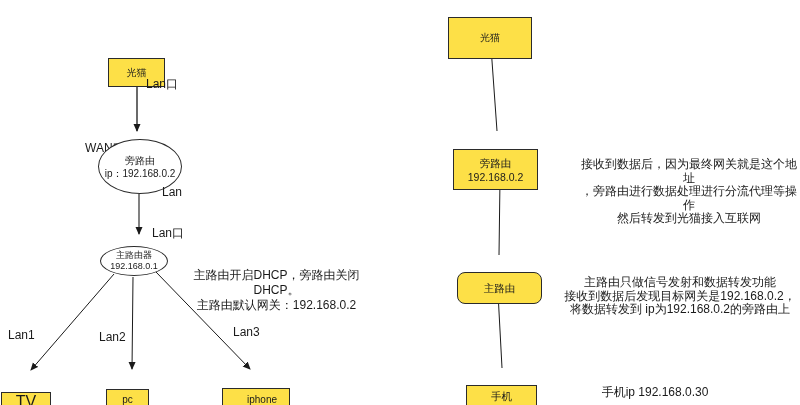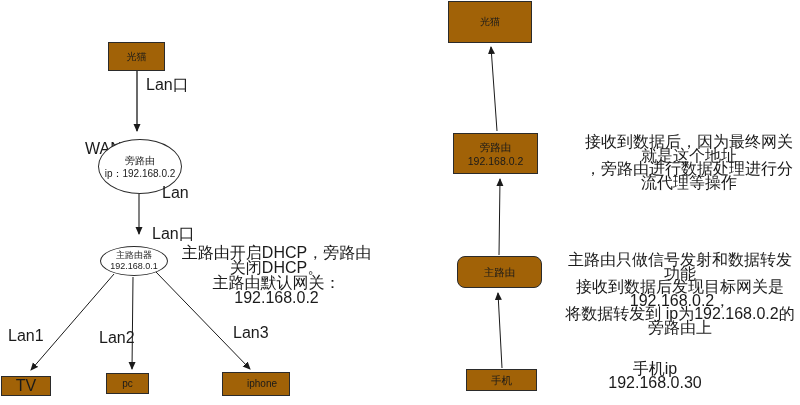--- a/index.html
+++ b/index.html
@@ -2,31 +2,31 @@
 <html><head>
 <meta charset="utf-8">
 <style>
   html,body{margin:0;padding:0;background:#ffffff;}
   #canvas{
     position:relative;width:800px;height:405px;background:#ffffff;overflow:hidden;
     font-family:"Liberation Sans","DejaVu Sans",sans-serif;color:#1a1a1a;
   }
   #wires{position:absolute;left:0;top:0;width:800px;height:405px;}
   .box{
-    position:absolute;border:1px solid #2b2b2b;background:#a16207;
+    position:absolute;border:1px solid #2b2b2b;background:#fde047;
     display:flex;align-items:center;justify-content:center;text-align:center;
-    font-size:11px;line-height:14px;box-sizing:border-box;white-space:pre-line;
+    font-size:11px;line-height:14px;box-sizing:border-box;white-space:pre-line;margin-top:16px;
   }
   .ellipse{
     position:absolute;border:1px solid #2b2b2b;background:#ffffff;border-radius:50%;
     display:flex;flex-direction:column;align-items:center;justify-content:center;
     text-align:center;box-sizing:border-box;
   }
-  .lbl{position:absolute;font-size:16px;line-height:13px;white-space:nowrap;}
-  .note{position:absolute;font-size:16px;line-height:13.5px;text-align:center;}
+  .lbl{position:absolute;font-size:12px;line-height:13px;white-space:nowrap;}
+  .note{position:absolute;font-size:12px;line-height:13.5px;text-align:center;margin-top:23px;}
   .small{font-size:10px;line-height:13px;}
   .tiny{font-size:9px;line-height:11px;}
 </style>
 </head>
 <body>
 
 <div id="canvas">
 
   <svg id="wires" viewBox="0 0 800 405" xmlns="http://www.w3.org/2000/svg">
     <defs>
@@ -84,20 +84,21 @@
   <div class="box" style="left:453px;top:133px;width:85px;height:41px;font-size:10.5px;">旁路由
 192.168.0.2</div>
 
   <div class="box" style="left:457px;top:256px;width:85px;height:32px;font-size:10.5px;border-radius:8px;">主路由</div>
 
   <div class="box" style="left:466px;top:369px;width:71px;height:22px;font-size:10.5px;">手机</div>
 
   <div class="note" style="left:578px;top:135px;width:222px;">
     <div>接收到数据后，因为最终网关就是这个地址</div>
     <div>，旁路由进行数据处理进行分流代理等操作</div>
+    <div>然后转发到光猫接入互联网</div>
   </div>
 
   <div class="note" style="left:563px;top:253px;width:234px;">
     <div>主路由只做信号发射和数据转发功能</div>
     <div>接收到数据后发现目标网关是192.168.0.2，</div>
     <div>将数据转发到 ip为192.168.0.2的旁路由上</div>
   </div>
 
   <div class="note" style="left:595px;top:362px;width:120px;line-height:14px;">
     <div>手机ip 192.168.0.30</div>

